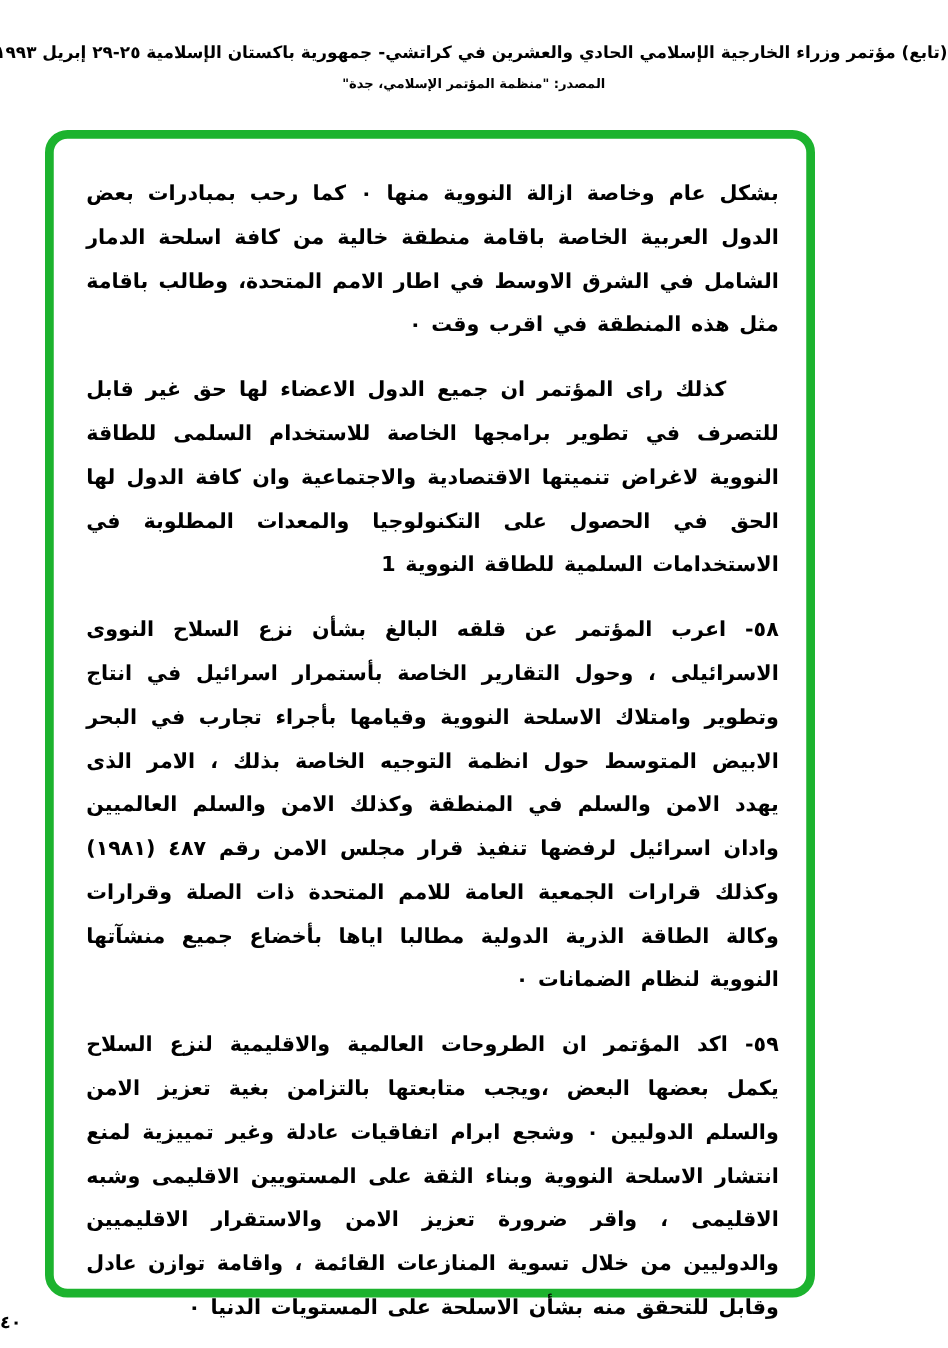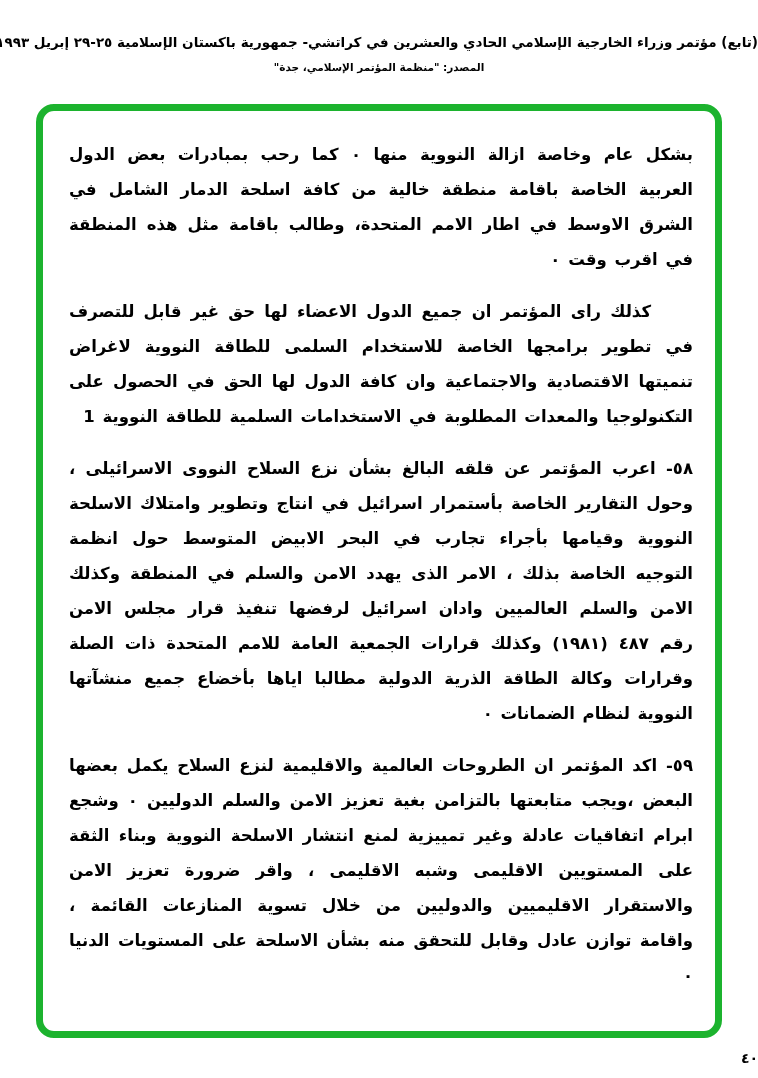--- a/index.html
+++ b/index.html
@@ -31,21 +31,21 @@
   }
   .header-line2 {
     font-size: 10.5px;
     font-weight: bold;
     margin-top: 11px;
   }
   .content-frame {
     position: absolute;
     left: 36px;
     top: 104px;
-    width: 686px;
+    width: 616px;
     height: 934px;
     box-sizing: border-box;
     border: 7px solid #1cb32e;
     border-radius: 18px;
     background: #ffffff;
   }
   .document-body {
     position: absolute;
     top: 26px;
     right: 22px;
@@ -64,21 +64,21 @@
     letter-spacing: 0.3px;
   }
   .document-body p.indented {
     text-indent: 42px;
   }
   .page-number {
     position: absolute;
     bottom: 12px;
     left: 0;
     right: 0;
-    text-align: right;
+    text-align: left;
     font-size: 14px;
     font-weight: bold;
     direction: rtl;
   }
 </style>
 </head>
 <body>
 
 <header class="page-header" dir="rtl">
   <div class="header-line1">(تابع) مؤتمر وزراء الخارجية الإسلامي الحادي والعشرين في كراتشي- جمهورية باكستان الإسلامية ٢٥-٢٩ إبريل ١٩٩٣- البيان الختامي</div>

